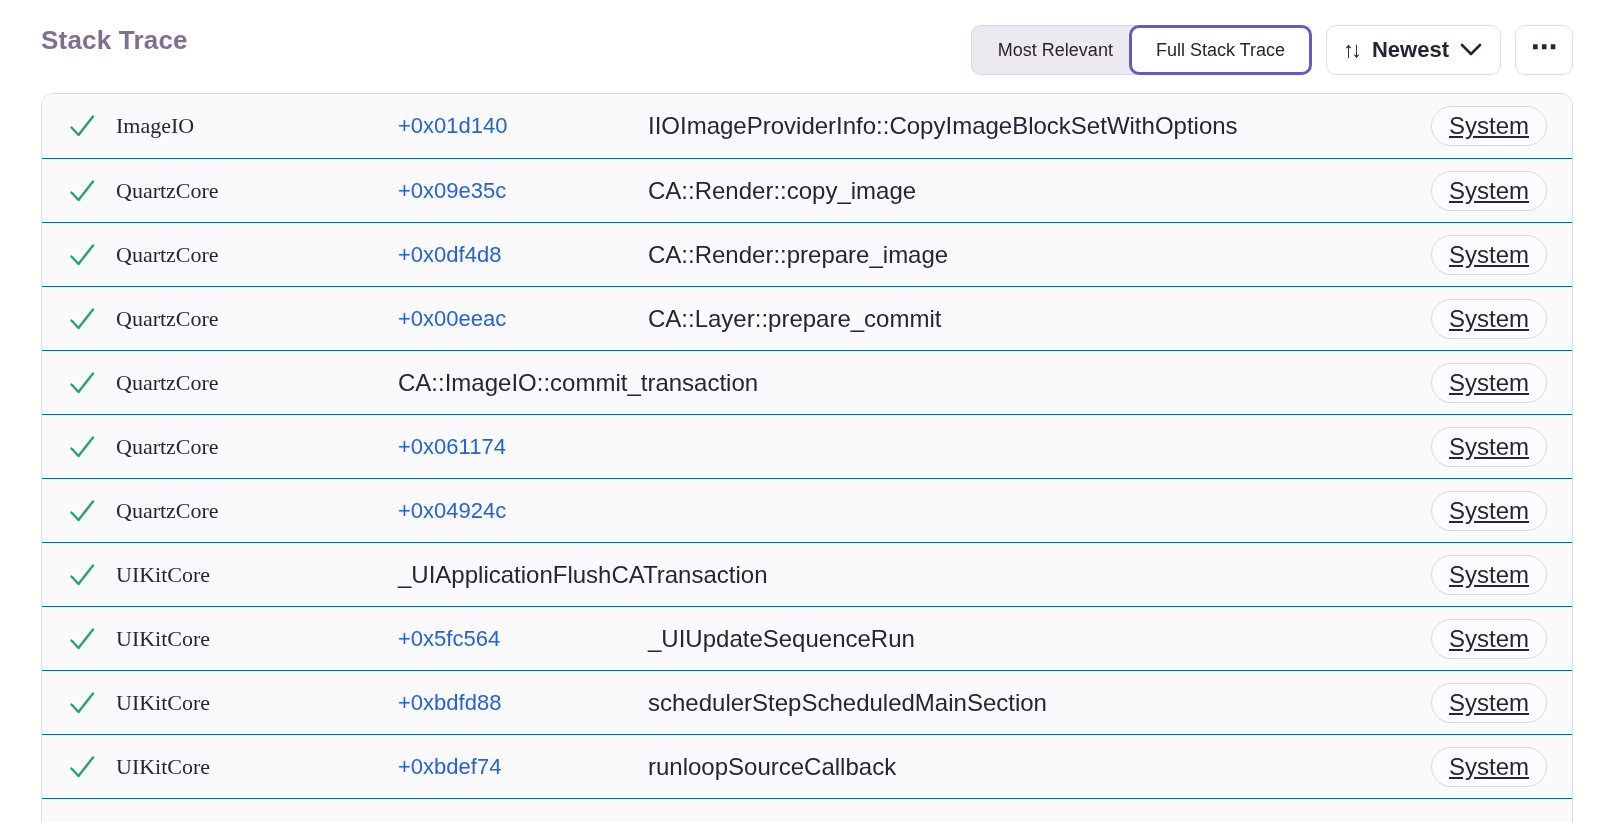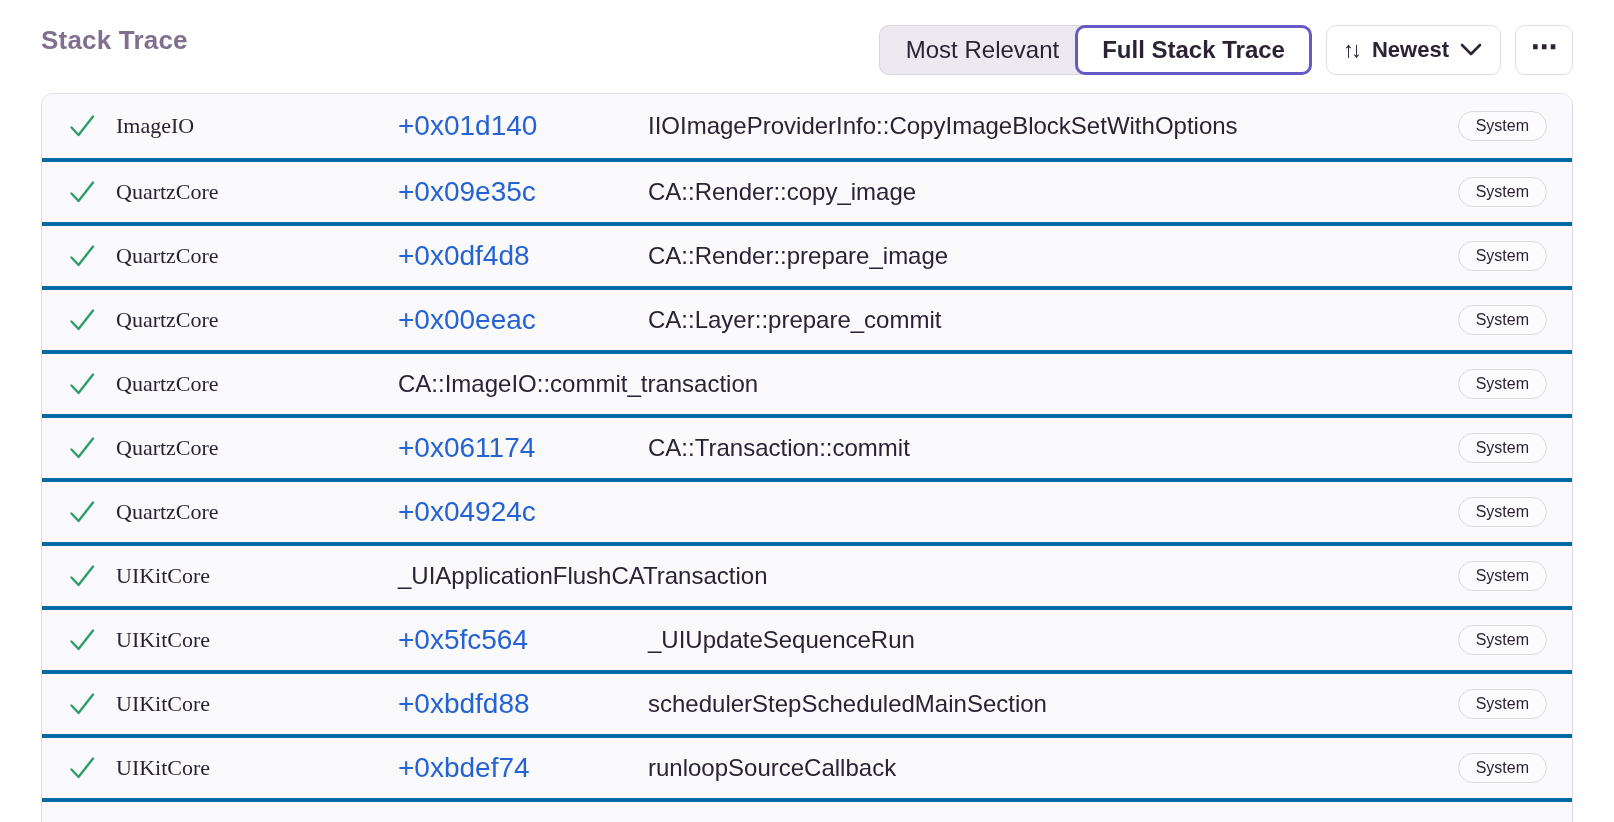--- a/index.html
+++ b/index.html
@@ -17,30 +17,30 @@
     display: flex; justify-content: space-between; align-items: flex-start;
     margin: 25px 0 18px 0; height: 50px;
   }
   .page-title {
     font-size: 26px; font-weight: 700; color: #80708F; letter-spacing: 0.2px;
   }
   .controls { display: flex; align-items: center; gap: 14px; }
 
   .segment { display: flex; align-items: stretch; height: 50px; }
   .seg {
-    font-family: inherit; font-size: 24px; color: #2B2233;
+    font-family: inherit; font-size: 18px; color: #2B2233;
     display: flex; align-items: center; cursor: pointer;
   }
   .seg.inactive {
     background: #ECEAF0; border: 1px solid #DAD5E0; border-right: none;
     border-radius: 10px 0 0 10px; padding: 0 28px 0 26px; margin-right: -12px;
   }
   .seg.active {
     background: #ffffff; border: 3px solid #6559C5; border-radius: 10px;
-    padding: 0 24px; font-weight: 700; position: relative; z-index: 1;
+    padding: 0 24px; font-weight: 400; position: relative; z-index: 1;
   }
 
   .sort-btn {
     height: 50px; background: #ffffff; border: 1.5px solid #E0DCE5;
     border-radius: 10px; display: flex; align-items: center; gap: 11px;
     padding: 0 18px 0 16px; font-family: inherit; font-size: 22px;
     font-weight: 600; color: #2B2233; cursor: pointer;
   }
   .sort-arrows { font-size: 22px; font-weight: 400; letter-spacing: -3px; margin-right: 2px; }
   .chev svg { display: block; }
@@ -59,39 +59,39 @@
     overflow: hidden;
     background: #FAF9FB;
   }
   .frame-row {
     display: flex; align-items: center;
     padding: 9px 25px 9px 27px;
     min-height: 64px;
     background: #FAF9FB;
     cursor: pointer;
   }
-  .frame-row + .frame-row { border-top: 4px solid #0369a1; }
+  .frame-row + .frame-row { border-top: 1px solid #0369a1; }
   .check { width: 26px; flex: none; margin-right: 21px; display: flex; align-items: center; }
   .check svg { display: block; }
   .module { width: 282px; flex: none; font-size: 22px; color: #2B2233; font-family: Liberation Serif, serif; }
   .addr {
-    width: 250px; flex: none; font-size: 28px; color: #2562D4;
+    width: 250px; flex: none; font-size: 22px; color: #2562D4;
     text-decoration: none; cursor: pointer;
   }
   .func {
     font-family: Liberation Sans, sans-serif;
     font-size: 24px; line-height: 1.3; color: #2B2233;
     max-width: calc(45ch + 1px);
     word-break: break-all;
   }
   .tag {
     margin-left: auto; flex: none;
-    font-size: 16px; color: #2B2233;
+    font-size: 24px; color: #2B2233;
     background: #FCFBFD; border: 1.5px solid #DCD8E2;
-    border-radius: 20px; padding: 5px 17px;
+    border-radius: 20px; padding: 5px 17px; text-decoration: underline;
   }
   .sliver { min-height: 30px; }
 </style>
 </head>
 <body>
 
 <div class="page">
 
   <header>
     <div class="page-title">Stack Trace</div>
@@ -174,21 +174,20 @@
     <span class="tag">System</span>
   </div>
       <div class="frame-row">
     <span class="check">
       <svg width="26" height="24" viewBox="0 0 26 24">
         <path d="M2.5 13.5 L9.5 21 L24 2.5" fill="none" stroke="#2F9E68" stroke-width="2.4" stroke-linecap="round" stroke-linejoin="round"></path>
       </svg>
     </span>
     <span class="module">QuartzCore</span>
     <a class="addr">+0x061174</a>
-    <span class="func">CA::Transaction::commit</span>
     <span class="tag">System</span>
   </div>
       <div class="frame-row">
     <span class="check">
       <svg width="26" height="24" viewBox="0 0 26 24">
         <path d="M2.5 13.5 L9.5 21 L24 2.5" fill="none" stroke="#2F9E68" stroke-width="2.4" stroke-linecap="round" stroke-linejoin="round"></path>
       </svg>
     </span>
     <span class="module">QuartzCore</span>
     <a class="addr">+0x04924c</a>

